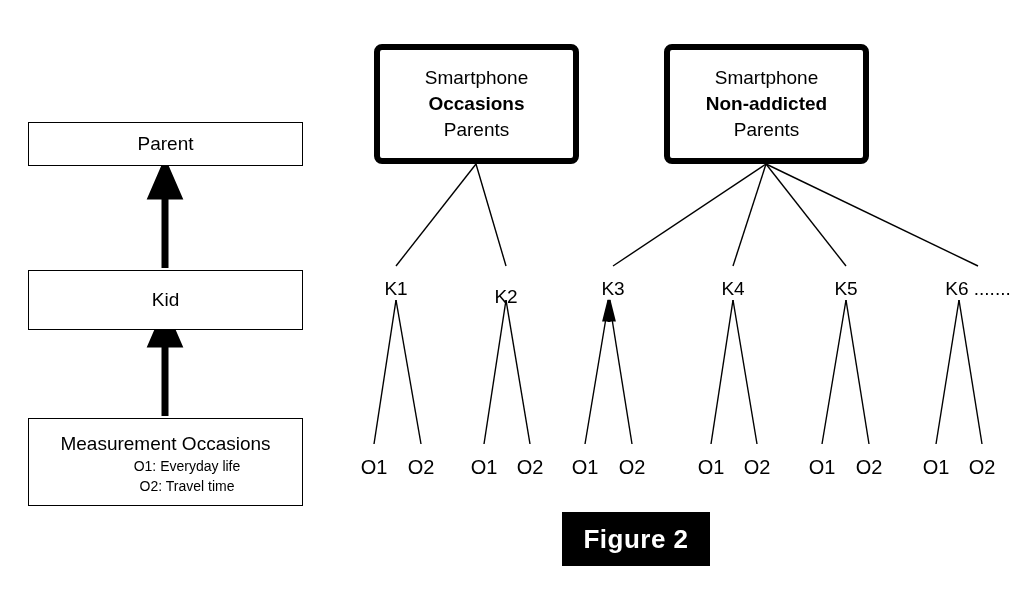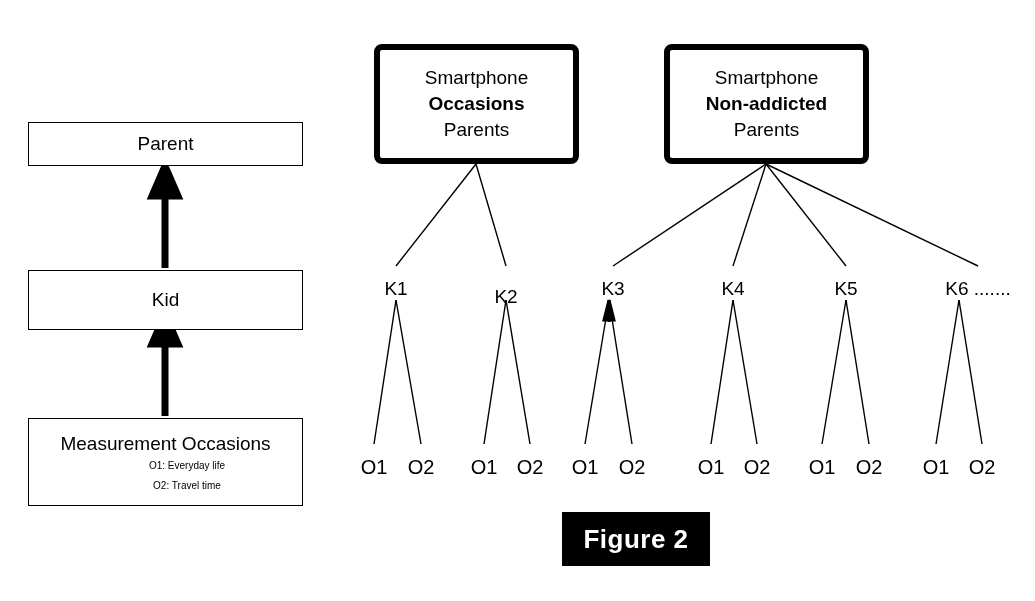--- a/index.html
+++ b/index.html
@@ -37,21 +37,21 @@
     flex-direction: column;
     align-items: center;
     justify-content: center;
     text-align: center;
   }
   .level-title {
     font-size: 19px;
     line-height: 24px;
   }
   .level-sub {
-    font-size: 10px;
+    font-size: 14px;
     line-height: 20px;
     margin-left: 43px;
   }
   #box-parent {
     left: 28px;
     top: 122px;
     width: 275px;
     height: 44px;
   }
   #box-kid {

